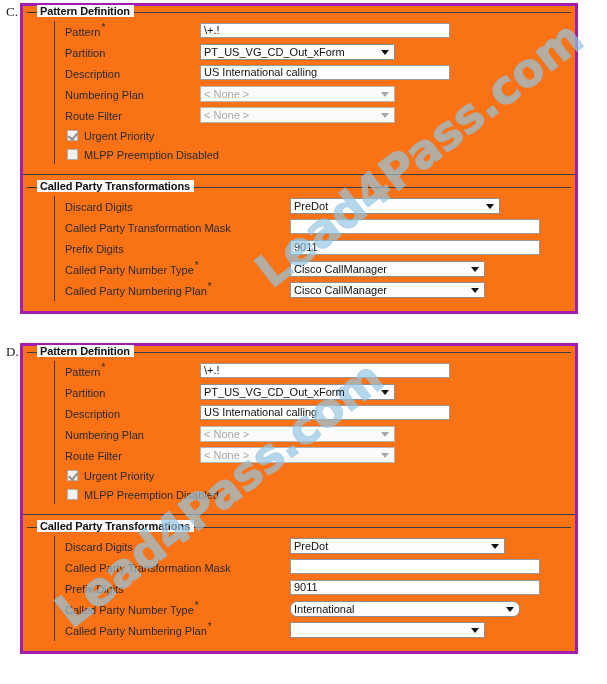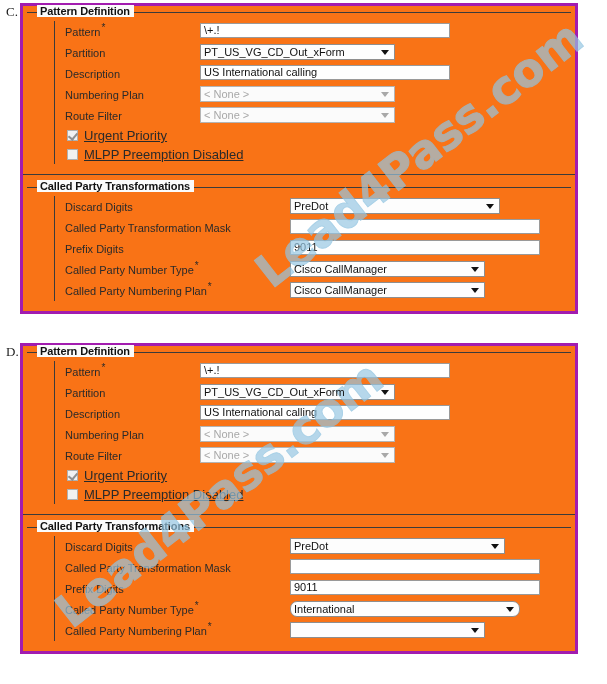--- a/index.html
+++ b/index.html
@@ -174,24 +174,23 @@
     position: absolute;
     left: 2px;
     top: 0px;
     width: 4px;
     height: 7px;
     border: solid #8f8f8f;
     border-width: 0 2px 2px 0;
     transform: rotate(40deg);
   }
   .chk-label {
-    font-size: 13px;
+    font-size: 11px;
     color: #2a2a2a;
     white-space: nowrap;
-    text-decoration: underline;
   }
 
   
   .group-sep {
     height: 1px;
     background: #3b3b3b;
     margin: 0;
   }
 
   

